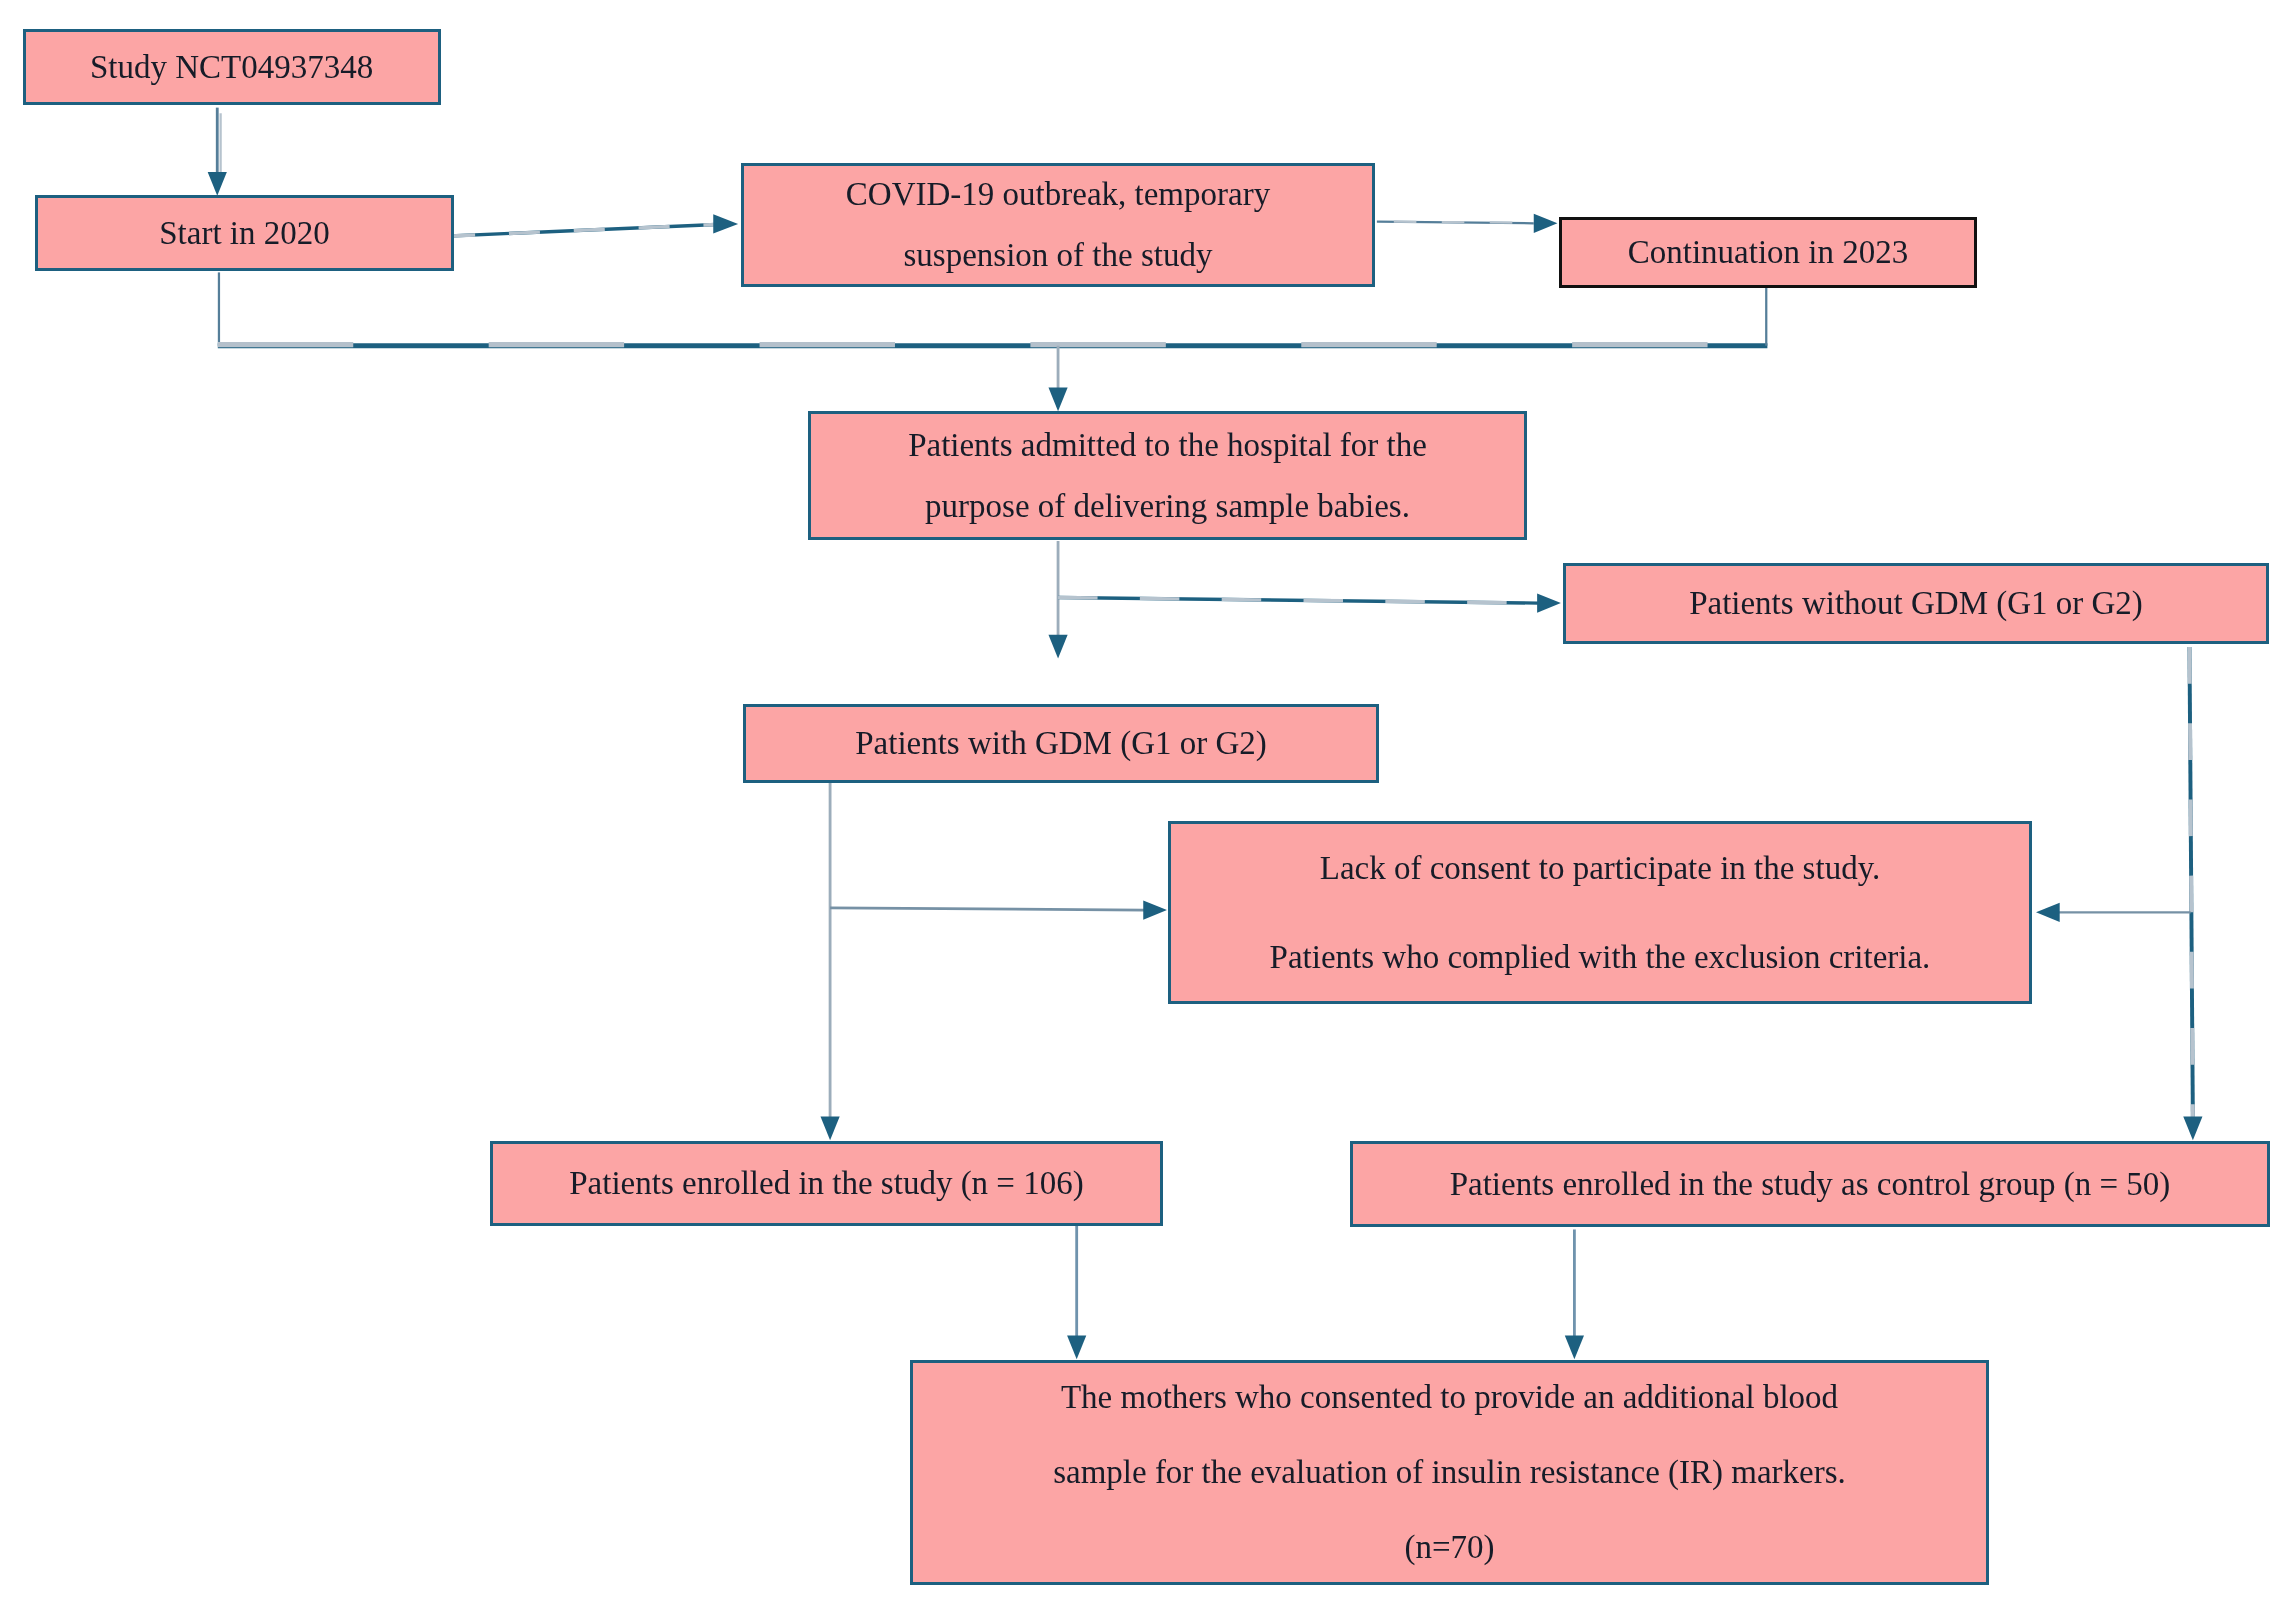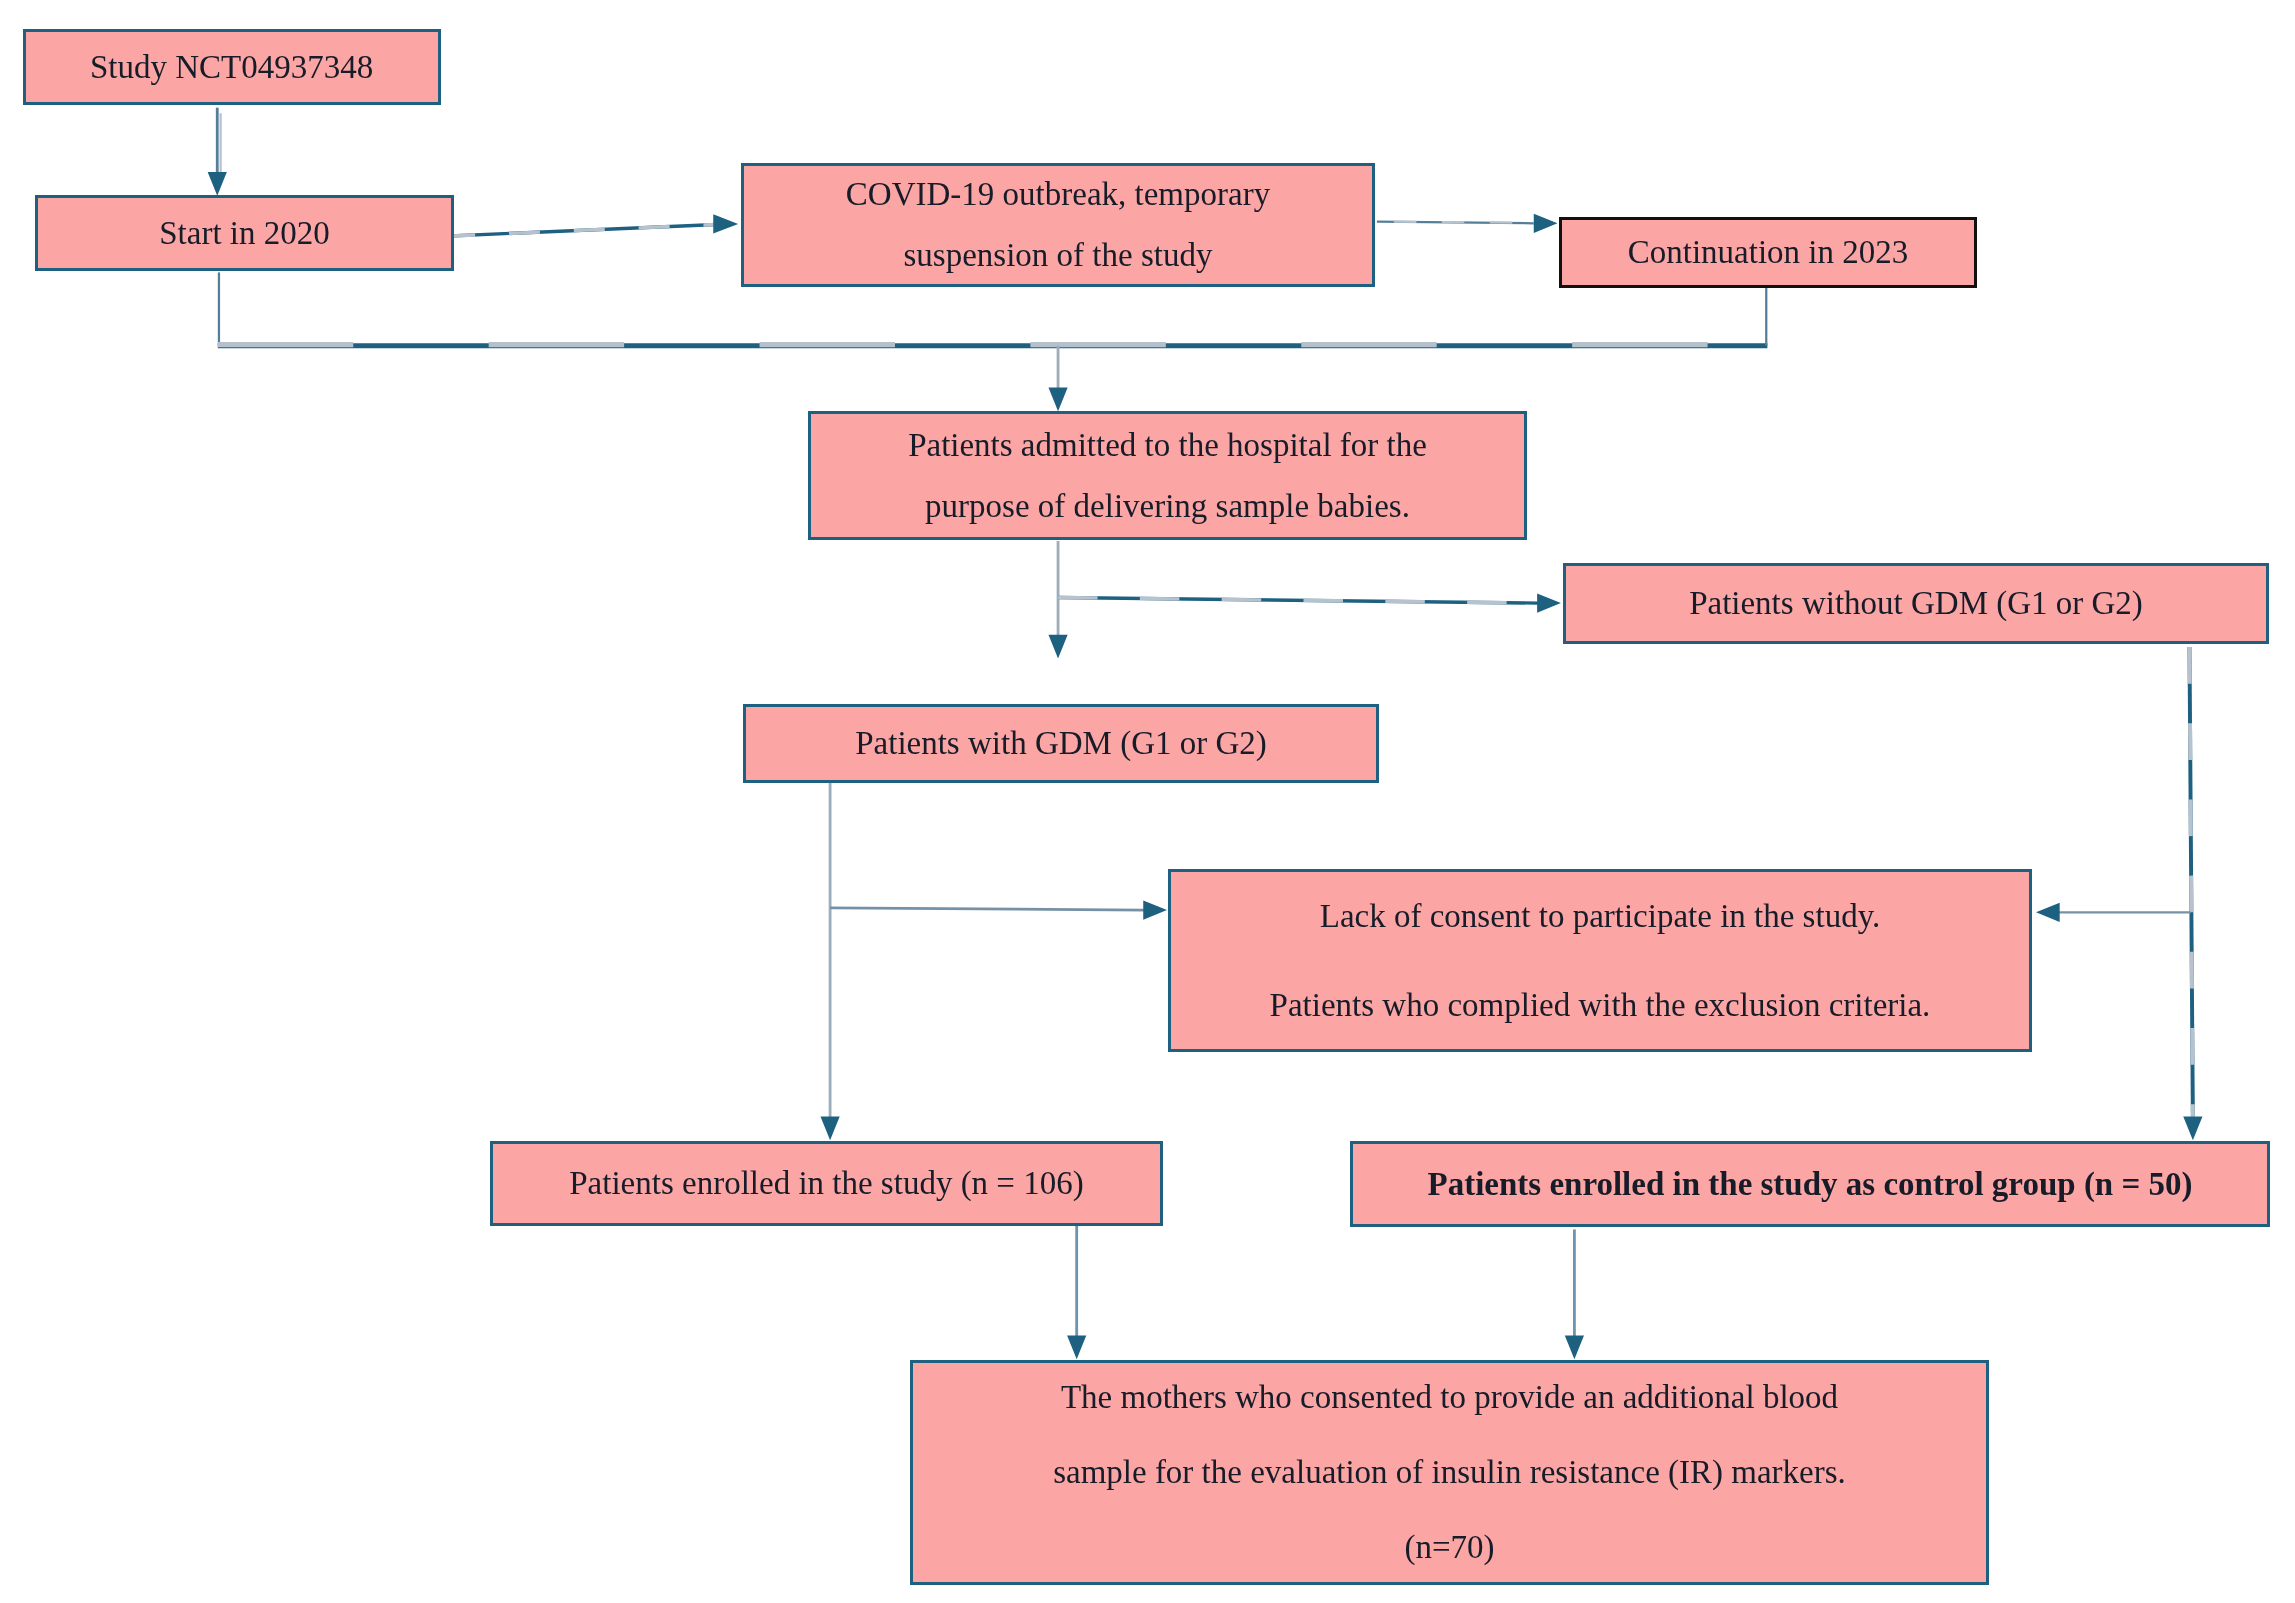--- a/index.html
+++ b/index.html
@@ -37,24 +37,24 @@
   
   #node-study        { left: 22.6px;   top: 29px;   width: 418px;  height: 76px; }
   #node-start        { left: 24px;   top: 195px;  width: 419px;  height: 76px; margin-left: 11px; }
   #node-covid        { left: 741px; top: 163px;  width: 634px; height: 124px; }
   #node-covid .label { line-height: 61px; }
   #node-continuation { left: 1559px; top: 206px;  width: 418px;  height: 71px; border-color: #111111; margin-top: 11px; }
   #node-admitted     { left: 808px; top: 411px;  width: 719px; height: 129px; }
   #node-admitted .label { line-height: 61px; }
   #node-without-gdm  { left: 1563px; top: 563px;  width: 706px; height: 81px; }
   #node-with-gdm     { left: 743px; top: 659px; width: 636px; height: 79px; margin-top: 45px; }
-  #node-exclusion    { left: 1168px; top: 821px; width: 864px; height: 183px; margin-top: 48px; }
+  #node-exclusion    { left: 1168px; top: 821px; width: 864px; height: 183px; }
   #node-exclusion .label { line-height: 89px; }
   #node-enrolled     { left: 490px;  top: 1141px; width: 673px; height: 85px; }
-  #node-control      { left: 1350px; top: 1141px; width: 920px; height: 86px; font-weight: bold; }
+  #node-control      { left: 1350px; top: 1141px; width: 920px; height: 86px; }
   #node-mothers      { left: 910px; top: 1360px; width: 1079px; height: 225px; }
   #node-mothers .label { line-height: 75px; }
 </style>
 </head>
 <body>
 
 <div id="canvas">
 
   <svg id="edge-layer" viewBox="0 0 4067 2841" xmlns="http://www.w3.org/2000/svg">
 

